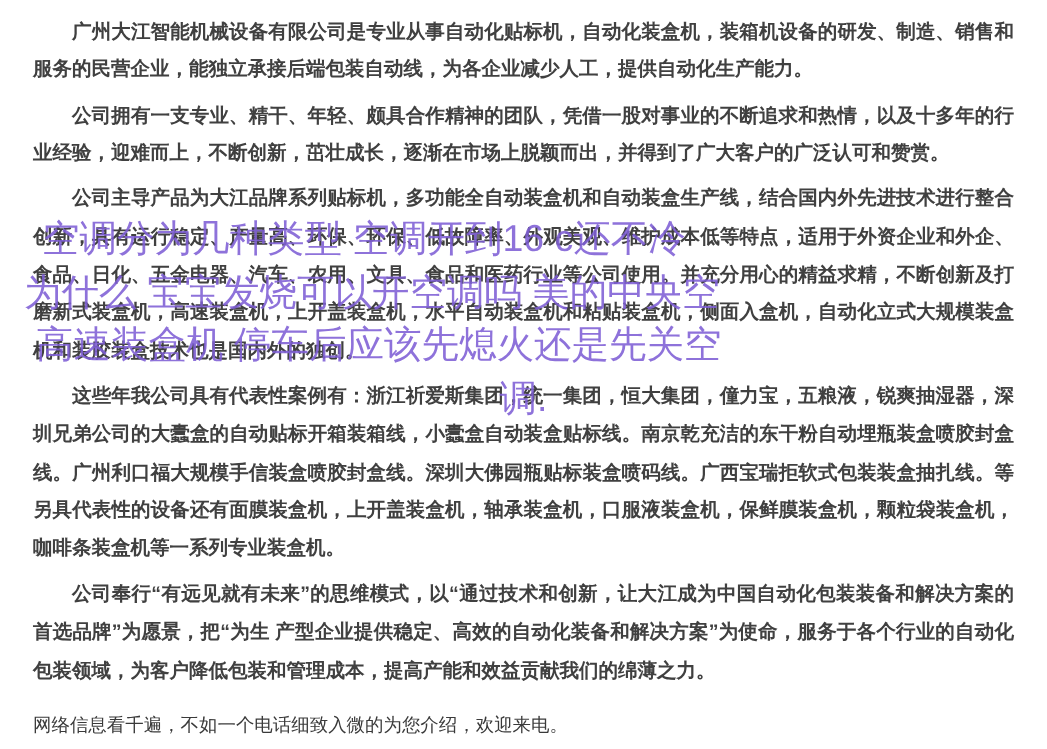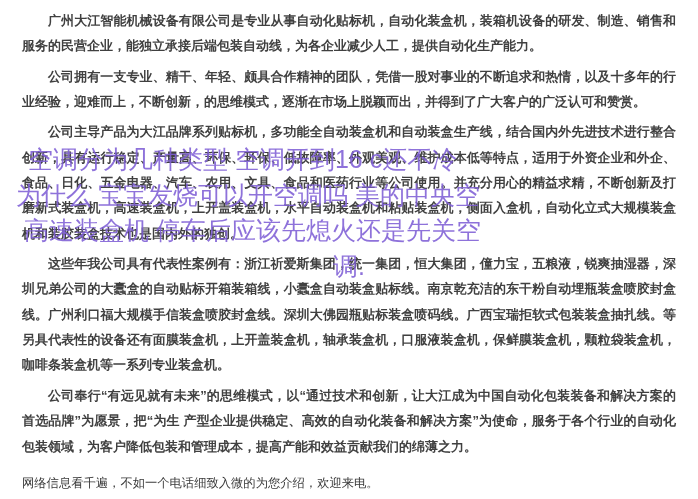--- a/index.html
+++ b/index.html
@@ -75,21 +75,21 @@
   .wm-line.l3 { margin-left: 10px; }
   .wm-line.l5 { text-align: center; margin-left: 0; }
 </style>
 </head>
 <body>
 
 <div class="page">
 
 
   <p class="para">广州大江智能机械设备有限公司是专业从事自动化贴标机，自动化装盒机，装箱机设备的研发、制造、销售和服务的民营企业，能独立承接后端包装自动线，为各企业减少人工，提供自动化生产能力。</p>
-  <p class="para">公司拥有一支专业、精干、年轻、颇具合作精神的团队，凭借一股对事业的不断追求和热情，以及十多年的行业经验，迎难而上，不断创新，的思维模式，逐渐在市场上脱颖而出，并得到了广大客户的广泛认可和赞赏。</p>
+  <p class="para">公司拥有一支专业、精干、年轻、颇具合作精神的团队，凭借一股对事业的不断追求和热情，以及十多年的行业经验，迎难而上，不断创新，茁壮成长，逐渐在市场上脱颖而出，并得到了广大客户的广泛认可和赞赏。</p>
   <p class="para">公司主导产品为大江品牌系列贴标机，多功能全自动装盒机和自动装盒生产线，结合国内外先进技术进行整合创新，具有运行稳定、产量高、环保、环保、低故障率、外观美观、维护成本低等特点，适用于外资企业和外企、食品、日化、五金电器、汽车、农用、文具、食品和医药行业等公司使用。并充分用心的精益求精，不断创新及打磨新式装盒机，高速装盒机，上开盖装盒机，水平自动装盒机和粘贴装盒机，侧面入盒机，自动化立式大规模装盒机和装胶装盒技术也是国内外的独创。</p>
   <p class="para">这些年我公司具有代表性案例有：浙江祈爱斯集团，统一集团，恒大集团，僮力宝，五粮液，锐爽抽湿器，深圳兄弟公司的大蠹盒的自动贴标开箱装箱线，小蠹盒自动装盒贴标线。南京乾充洁的东干粉自动埋瓶装盒喷胶封盒线。广州利口福大规模手信装盒喷胶封盒线。深圳大佛园瓶贴标装盒喷码线。广西宝瑞拒软式包装装盒抽扎线。等另具代表性的设备还有面膜装盒机，上开盖装盒机，轴承装盒机，口服液装盒机，保鲜膜装盒机，颗粒袋装盒机，咖啡条装盒机等一系列专业装盒机。</p>
   <p class="para para-last">公司奉行“有远见就有未来”的思维模式，以“通过技术和创新，让大江成为中国自动化包装装备和解决方案的首选品牌”为愿景，把“为生 产型企业提供稳定、高效的自动化装备和解决方案”为使命，服务于各个行业的自动化包装领域，为客户降低包装和管理成本，提高产能和效益贡献我们的绵薄之力。</p>
 
   <div class="footer-line">网络信息看千遍，不如一个电话细致入微的为您介绍，欢迎来电。</div>
 
   <div class="watermark">
     <div class="wm-line l1">空调分为几种类型 空调开到16 c还不冷</div>
     <div class="wm-line l2">为什么 宝宝发烧可以开空调吗 美的中央空</div>
     <div class="wm-line l3">高速装盒机 停车后应该先熄火还是先关空</div>

